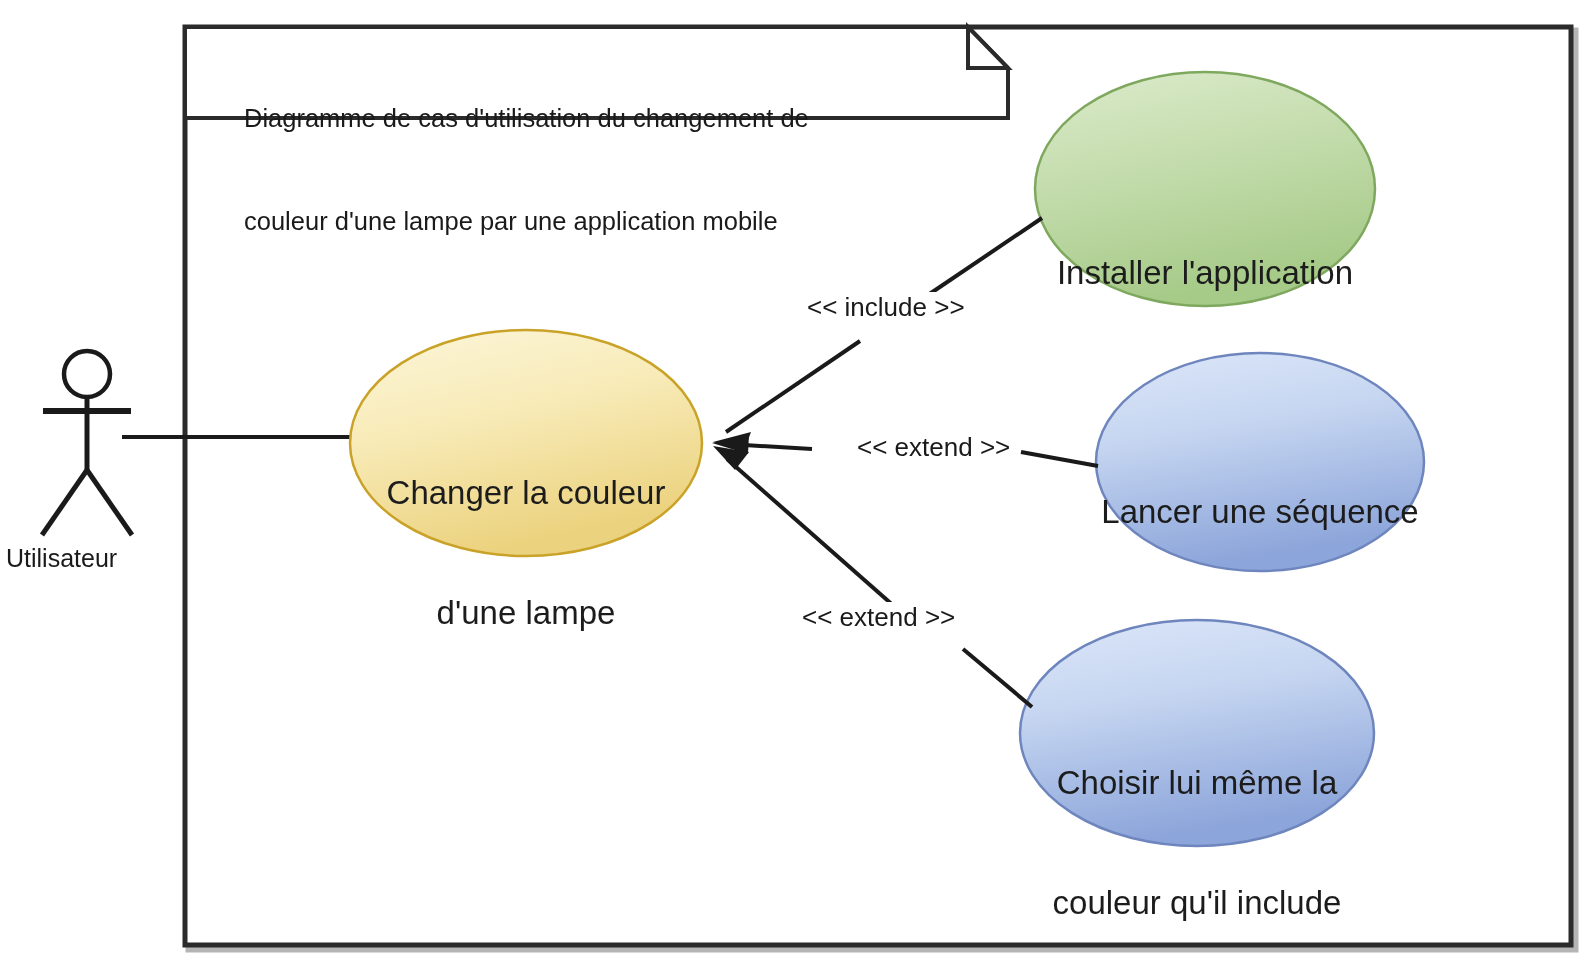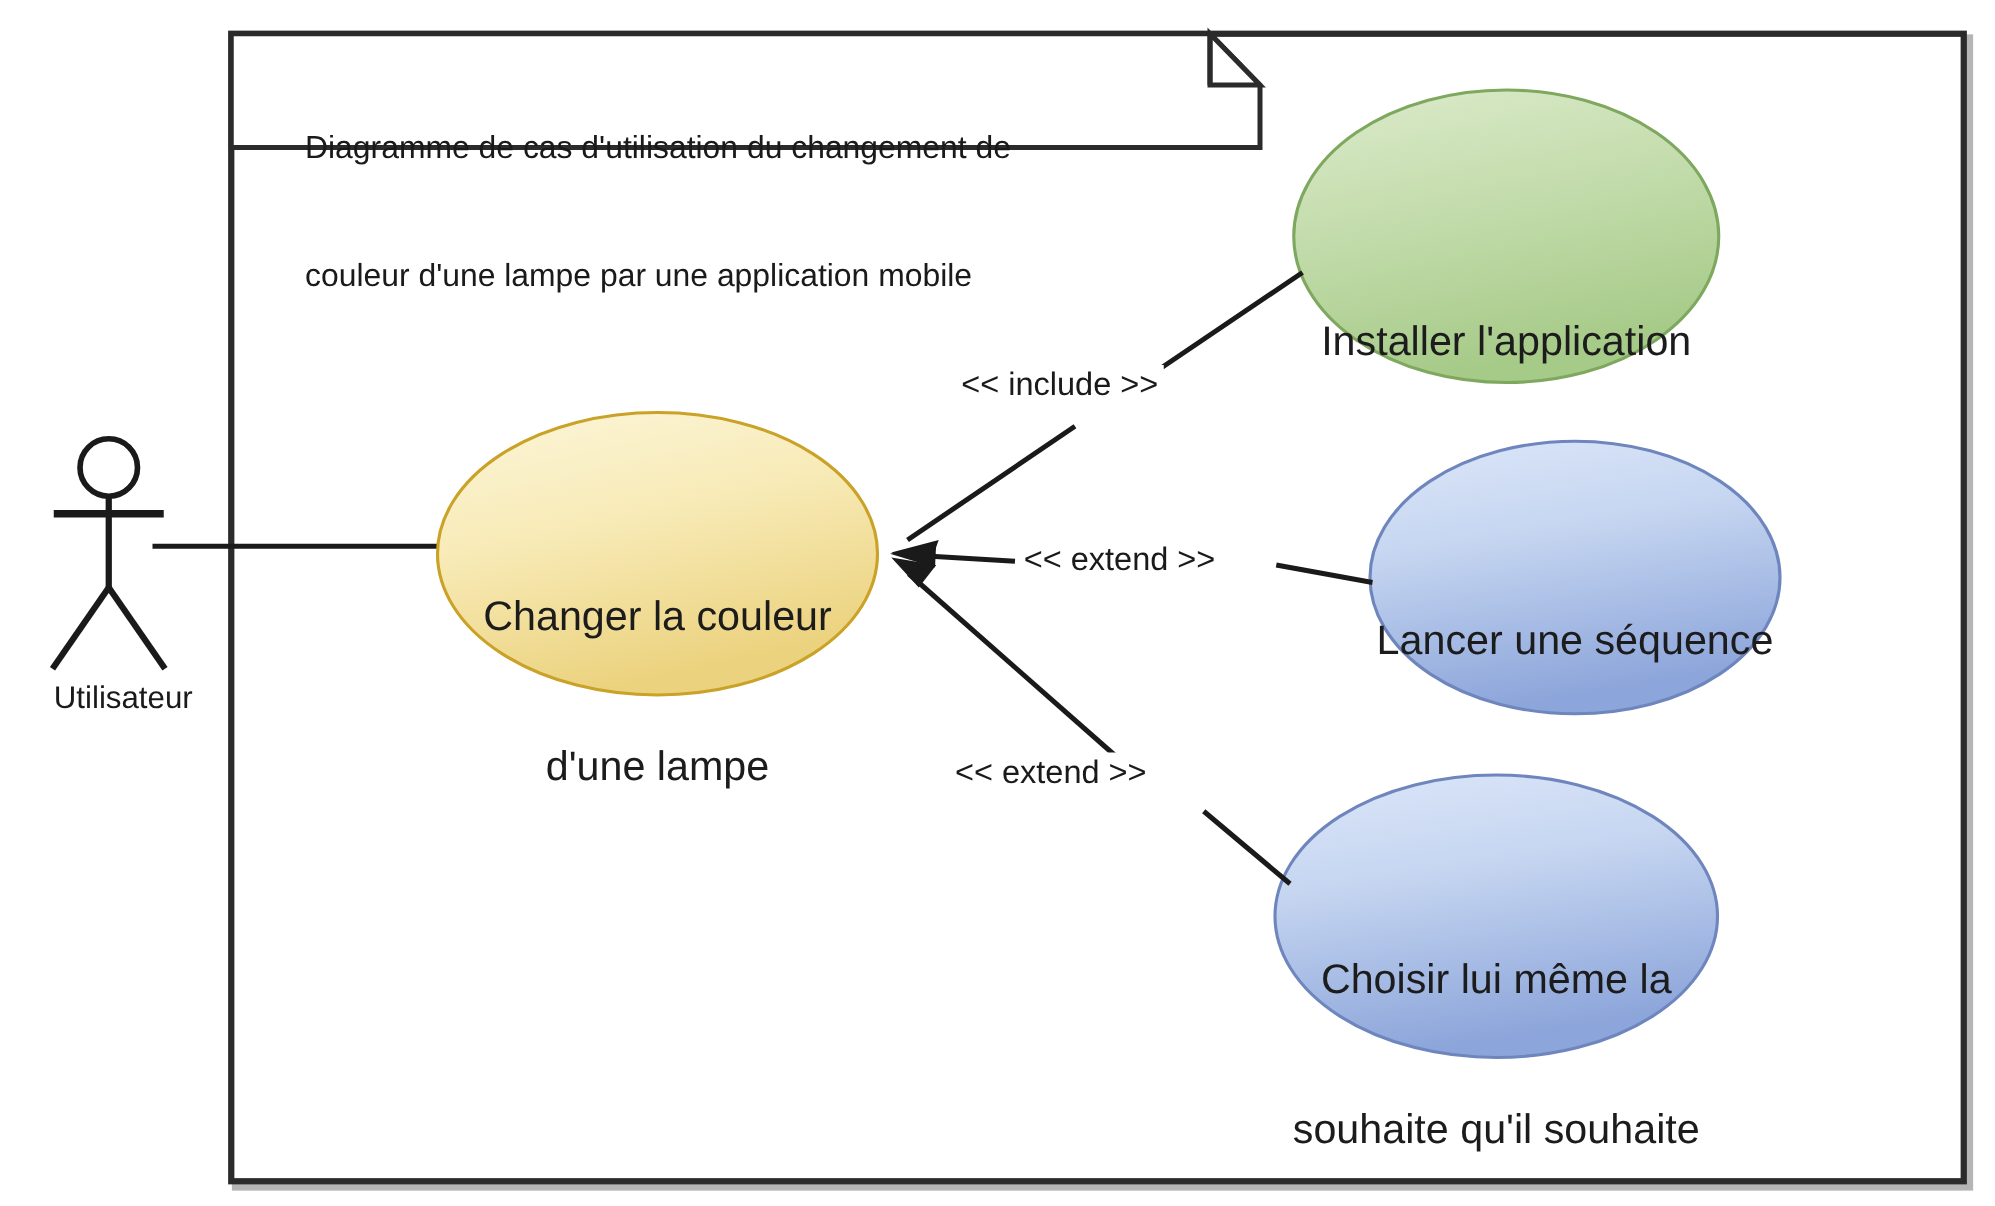--- a/index.html
+++ b/index.html
@@ -35,25 +35,25 @@
   .ellipse-label {
     text-align: center;
     font-size: 33px;
     color: #1c1c1c;
   }
   .stereotype-label {
     font-size: 26px;
     color: #1a1a1a;
     background: #ffffff;
     padding: 0 4px;
+    margin-left: 38px;
   }
   .actor-label {
     font-size: 25px;
     color: #1a1a1a;
-    margin-left: 37px;
   }
   .note-text {
     font-size: 25.5px;
     color: #1a1a1a;
     line-height: 1.35;
   }
 </style>
 </head>
 <body>
 
@@ -141,21 +141,21 @@
   <div class="label-html ellipse-label" style="left:1035px; top:172px; width:340px;">
     <div>Installer l'application</div>
   </div>
 
   <div class="label-html ellipse-label" style="left:1096px; top:411px; width:328px;">
     <div>Lancer une séquence</div>
   </div>
 
   <div class="label-html ellipse-label" style="left:1020px; top:682px; width:354px;">
     <div>Choisir lui même la</div>
-    <div>souhaite qu'il souhaite</div>
+    <div>couleur qu'il include</div>
   </div>
 
   <div class="label-html stereotype-label" style="left:765px; top:292px;">&lt;&lt; include &gt;&gt;</div>
 
   <div class="label-html stereotype-label" style="left:815px; top:432px;">&lt;&lt; extend &gt;&gt;</div>
 
   <div class="label-html stereotype-label" style="left:760px; top:602px;">&lt;&lt; extend &gt;&gt;</div>
 
 </div>
 

